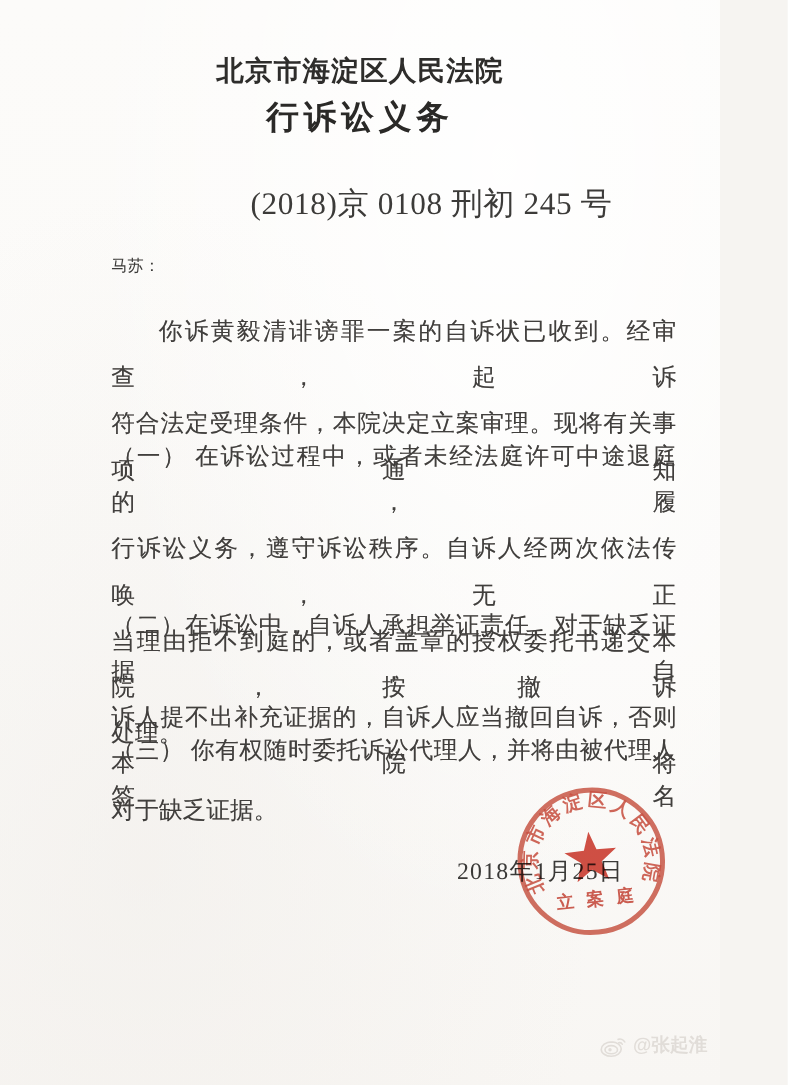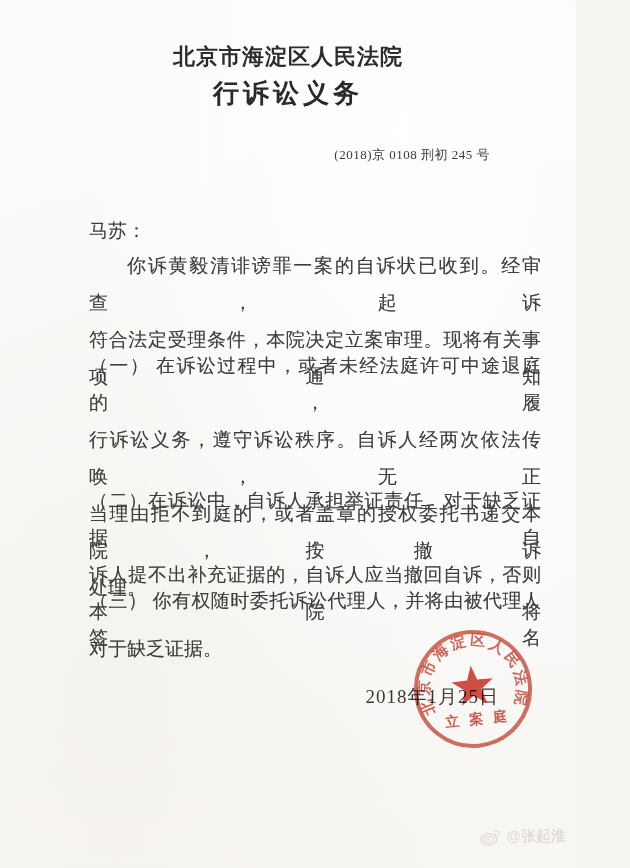--- a/index.html
+++ b/index.html
@@ -22,25 +22,25 @@
     text-align:center;font-size:22px;font-weight:700;color:#2e2d2b;
     letter-spacing:1px;
   }
   .doc-title{
     position:absolute;top:76px;left:0;width:100%;
     text-align:center;font-size:26px;font-weight:700;color:#2a2927;
     letter-spacing:4px;
   }
   .case-number{
     position:absolute;top:146px;right:86px;
-    font-size:13px;color:#3c3b39;letter-spacing:.5px;
+    font-size:25px;color:#3c3b39;letter-spacing:.5px;
   }
   .recipient{
-    position:absolute;top:218px;left:89px;
-    font-size:19px;color:#3c3b39;
+    position:absolute;top:204px;left:89px;
+    font-size:13px;color:#3c3b39;
   }
   .para{
     position:absolute;left:89px;width:452px;
     font-size:19px;line-height:37px;color:#413f3d;
     text-shadow:0 0 .5px rgba(70,68,66,.45);
   }
   .para.p0{top:247px;}
   .para.p1{top:347px;}
   .para.p2{top:482px;}
   .para.p3{top:582px;}

